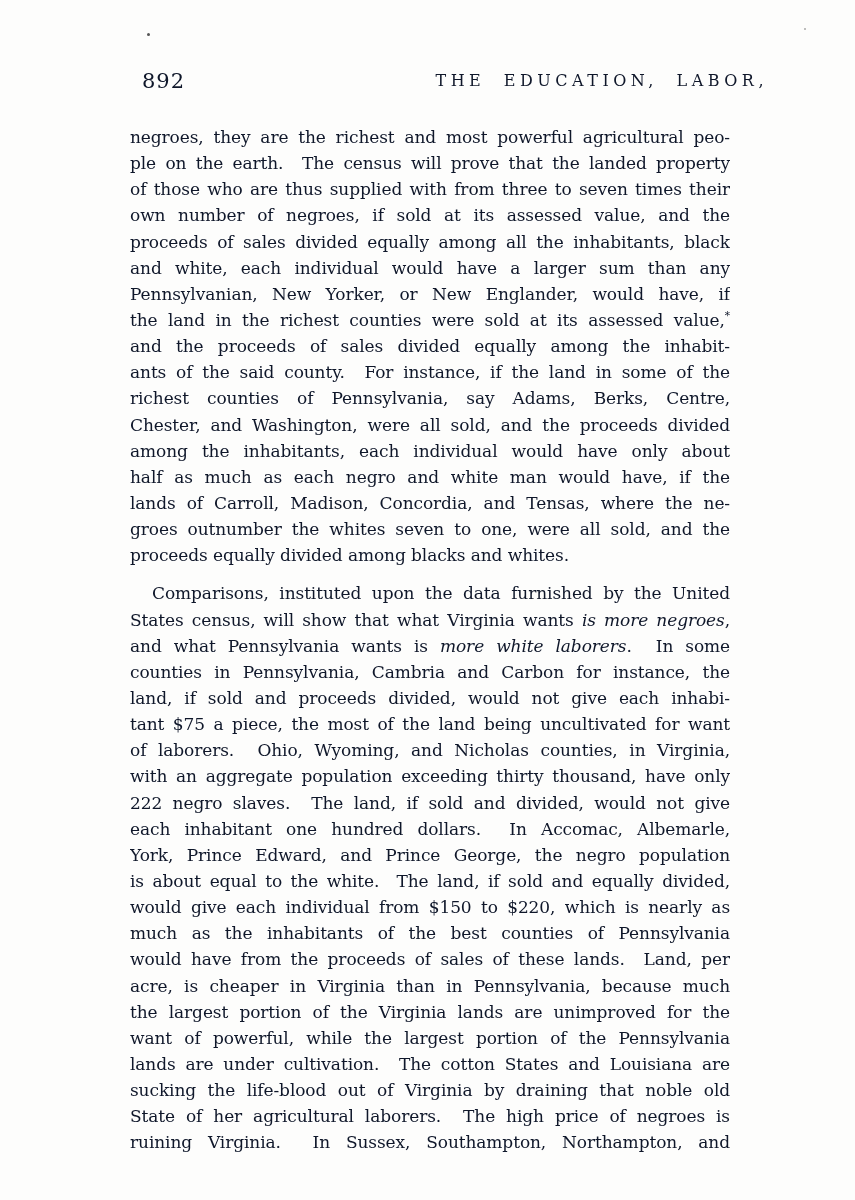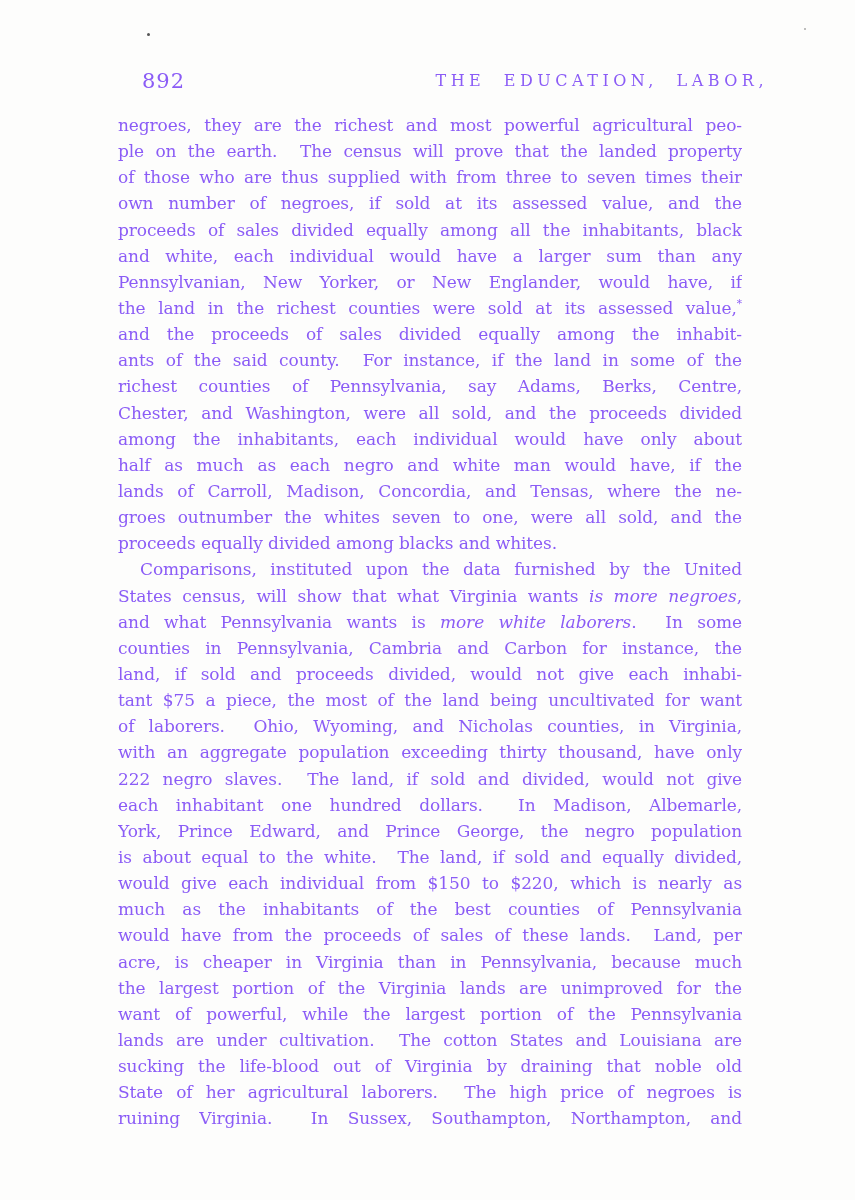--- a/index.html
+++ b/index.html
@@ -3,21 +3,21 @@
 <meta charset="utf-8">
 <style>
   html, body { margin: 0; padding: 0; background: #e8e8e8; }
   .page {
     position: relative;
     width: 855px;
     height: 1200px;
     background: #fdfdfc;
     overflow: hidden;
     font-family: "DejaVu Serif", "Liberation Serif", serif;
-    color: #8b5cf6;
+    color: #0f172a;
   }
   .running-head {
     position: absolute;
     top: 68px;
     left: 118px;
     width: 624px;
     height: 30px;
   }
   .page-number {
     position: absolute;
@@ -37,21 +37,21 @@
     letter-spacing: 4.5px;
     word-spacing: 9px;
     font-weight: 500;
   }
   .page-body {
     position: absolute;
     top: 112px;
     left: 118px;
     width: 624px;
   }
-  .paragraph { margin: 0; }
+  .paragraph { margin: 12px; }
   .text-line {
     height: 26.15px;
     line-height: 26.15px;
     font-size: 17px;
     letter-spacing: -0.1px;
     white-space: pre-wrap;
     text-align: justify;
     text-align-last: justify;
     overflow: hidden;
   }
@@ -110,21 +110,21 @@
       <div class="paragraph">
         <div class="text-line indented"><span>Comparisons, instituted upon the data furnished by the United</span></div>
         <div class="text-line"><span>States census, will show that what Virginia wants </span><span class="italic">is more negroes</span><span>,</span></div>
         <div class="text-line"><span>and what Pennsylvania wants is </span><span class="italic">more white laborers</span><span>.  In some</span></div>
         <div class="text-line"><span>counties in Pennsylvania, Cambria and Carbon for instance, the</span></div>
         <div class="text-line"><span>land, if sold and proceeds divided, would not give each inhabi-</span></div>
         <div class="text-line"><span>tant $75 a piece, the most of the land being uncultivated for want</span></div>
         <div class="text-line"><span>of laborers.  Ohio, Wyoming, and Nicholas counties, in Virginia,</span></div>
         <div class="text-line"><span>with an aggregate population exceeding thirty thousand, have only</span></div>
         <div class="text-line"><span>222 negro slaves.  The land, if sold and divided, would not give</span></div>
-        <div class="text-line"><span>each inhabitant one hundred dollars.  In Madison, Albemarle,</span></div>
+        <div class="text-line"><span>each inhabitant one hundred dollars.  In Accomac, Albemarle,</span></div>
         <div class="text-line"><span>York, Prince Edward, and Prince George, the negro population</span></div>
         <div class="text-line"><span>is about equal to the white.  The land, if sold and equally divided,</span></div>
         <div class="text-line"><span>would give each individual from $150 to $220, which is nearly as</span></div>
         <div class="text-line"><span>much as the inhabitants of the best counties of Pennsylvania</span></div>
         <div class="text-line"><span>would have from the proceeds of sales of these lands.  Land, per</span></div>
         <div class="text-line"><span>acre, is cheaper in Virginia than in Pennsylvania, because much</span></div>
         <div class="text-line"><span>the largest portion of the Virginia lands are unimproved for the</span></div>
         <div class="text-line"><span>want of powerful, while the largest portion of the Pennsylvania</span></div>
         <div class="text-line"><span>lands are under cultivation.  The cotton States and Louisiana are</span></div>
         <div class="text-line"><span>sucking the life-blood out of Virginia by draining that noble old</span></div>

